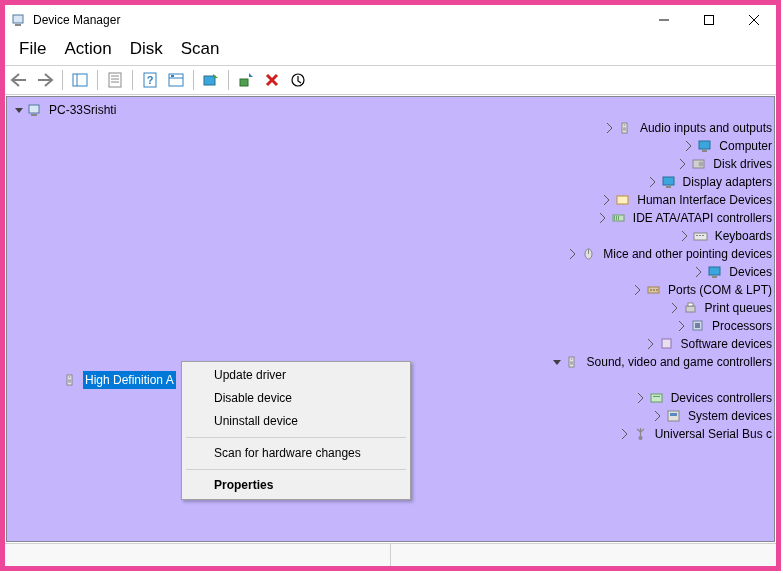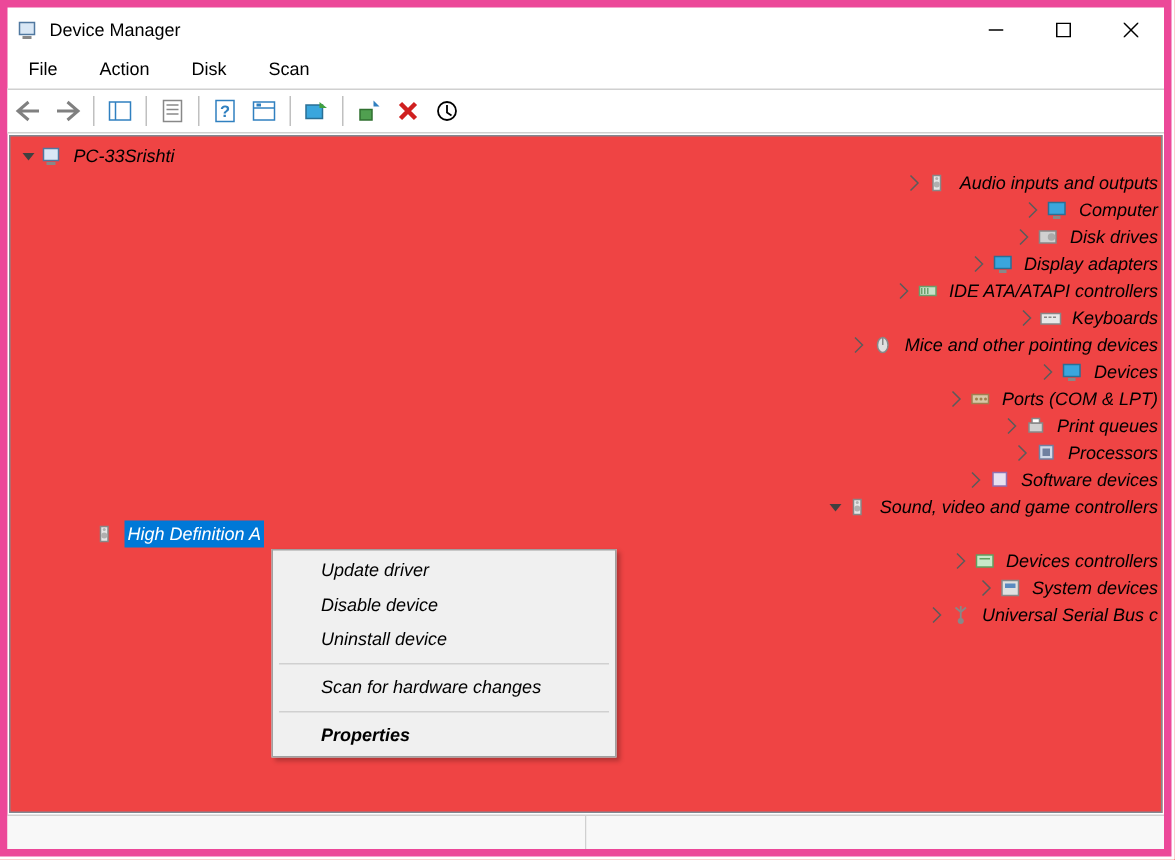--- a/index.html
+++ b/index.html
@@ -48,23 +48,23 @@
     height: 29px;
     display: flex;
     align-items: center;
     justify-content: center;
   }
   .win-btn svg { width: 10px; height: 10px; }
 
   
   .menubar {
     display: flex;
-    gap: 12px;
+    gap: 2px;
     padding: 2px 4px 4px 6px;
-    font-size: 12px;
+    font-size: 17px;
   }
   .menubar .menu-item {
     padding: 2px 8px;
   }
 
   
   .toolbar {
     display: flex;
     align-items: center;
     height: 28px;
@@ -87,23 +87,22 @@
     background: #c0c0c0;
     margin: 0 3px;
   }
 
   
   .tree-wrap {
     flex: 1;
     border: 1px solid #828790;
     margin: 1px;
     overflow: auto;
-    background: #ef4444;
+    background: #c4b5fd;
     position: relative;
-    font-style: italic;
   }
   .tree {
     padding: 4px 0 0 4px;
   }
   .node {
     display: flex;
     align-items: center;
     height: 18px;
     line-height: 18px;
     white-space: nowrap;
@@ -133,21 +132,21 @@
   .indent2 { padding-left: 36px; }
   .selected .label {
     background: #0078d7;
     color: #fff;
   }
 
   
   .context-menu {
     position: absolute;
     left: 174px;
-    top: 275px;
+    top: 264px;
     width: 224px;
     background: #f0f0f0;
     border: 1px solid #a0a0a0;
     box-shadow: 2px 2px 3px rgba(0,0,0,0.25);
     padding: 2px;
   }
   .cm-item {
     height: 23px;
     line-height: 23px;
     padding: 0 30px 0 30px;
@@ -435,20 +434,33 @@
           <span class="label">Display adapters</span>
         </div>
         <div class="node indent1">
           <span class="expander">
             <svg width="14" height="14">
               <use href="#i-chevron-right"></use>
             </svg>
           </span>
           <span class="icon">
             <svg width="16" height="16">
+              <use href="#i-hid"></use>
+            </svg>
+          </span>
+          <span class="label">Human Interface Devices</span>
+        </div>
+        <div class="node indent1">
+          <span class="expander">
+            <svg width="14" height="14">
+              <use href="#i-chevron-right"></use>
+            </svg>
+          </span>
+          <span class="icon">
+            <svg width="16" height="16">
               <use href="#i-ide"></use>
             </svg>
           </span>
           <span class="label">IDE ATA/ATAPI controllers</span>
         </div>
         <div class="node indent1">
           <span class="expander">
             <svg width="14" height="14">
               <use href="#i-chevron-right"></use>
             </svg>

